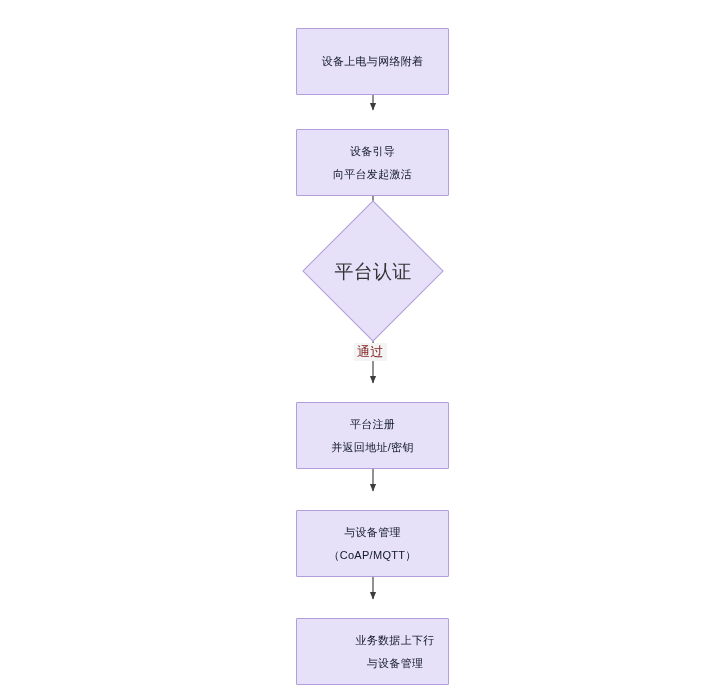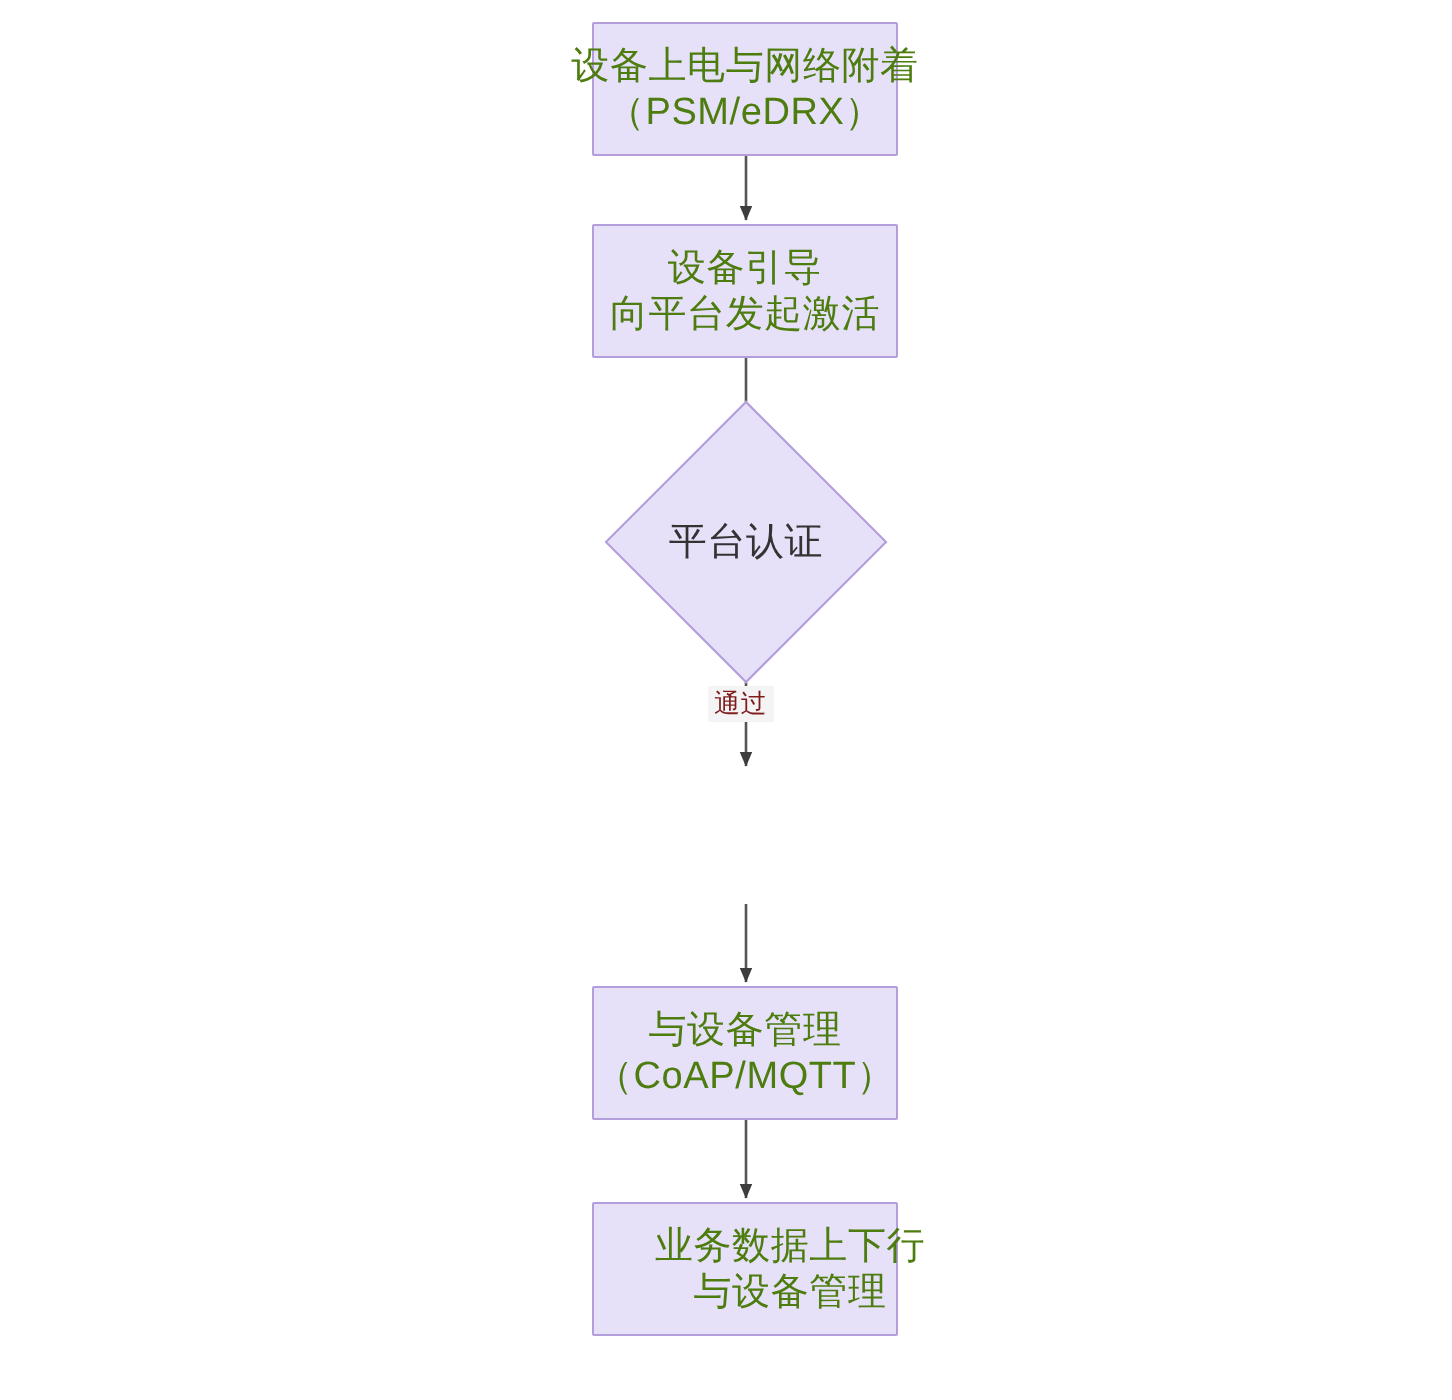--- a/index.html
+++ b/index.html
@@ -23,24 +23,25 @@
   }
 
   .node {
     position: absolute;
     box-sizing: border-box;
     display: flex;
     flex-direction: column;
     align-items: center;
     justify-content: center;
     text-align: center;
-    font-size: 19px;
+    font-size: 11px;
     line-height: 23px;
-    color: #4d7c0f;
+    color: #0f172a;
     letter-spacing: 0.3px;
+    margin-top: 17px;
   }
 
   .process {
     background: #e6e0f8;
     border: 1.4px solid #b39ddb;
     border-radius: 1px;
   }
 
   .decision-wrap {
     position: absolute;
@@ -116,35 +117,38 @@
     <g>
       <line x1="373" y1="452" x2="373" y2="491" stroke="#555555" stroke-width="1.3" marker-end="url(#arrowhead)"></line>
     </g>
     <g>
       <line x1="373" y1="560" x2="373" y2="599" stroke="#555555" stroke-width="1.3" marker-end="url(#arrowhead)"></line>
     </g>
   </svg>
 
   <div class="node process" style="left:296px; top:11px; width:153px; height:67px;">
     <span class="node-line">设备上电与网络附着</span>
-    <span class="node-line">（PSM/eDRX）</span>
   </div>
 
   <div class="node process" style="left:296px; top:112px; width:153px; height:67px;">
     <span class="node-line">设备引导</span>
     <span class="node-line">向平台发起激活</span>
   </div>
 
   <div class="decision-wrap" style="left:323px; top:221px; width:100px; height:100px;">
     <div class="decision-shape"></div>
     <span class="decision-label">平台认证</span>
   </div>
 
   <div class="edge-label" style="left:354px; top:343px;">通过</div>
 
+  <div class="node process" style="left:296px; top:385px; width:153px; height:67px;">
+    <span class="node-line">平台注册</span>
+    <span class="node-line">并返回地址/密钥</span>
+  </div>
 
   <div class="node process" style="left:296px; top:493px; width:153px; height:67px;">
     <span class="node-line">与设备管理</span>
     <span class="node-line">（CoAP/MQTT）</span>
   </div>
 
   <div class="node process" style="left:296px; top:601px; width:153px; height:67px;padding-left:45px;">
     <span class="node-line">业务数据上下行</span>
     <span class="node-line">与设备管理</span>
   </div>

